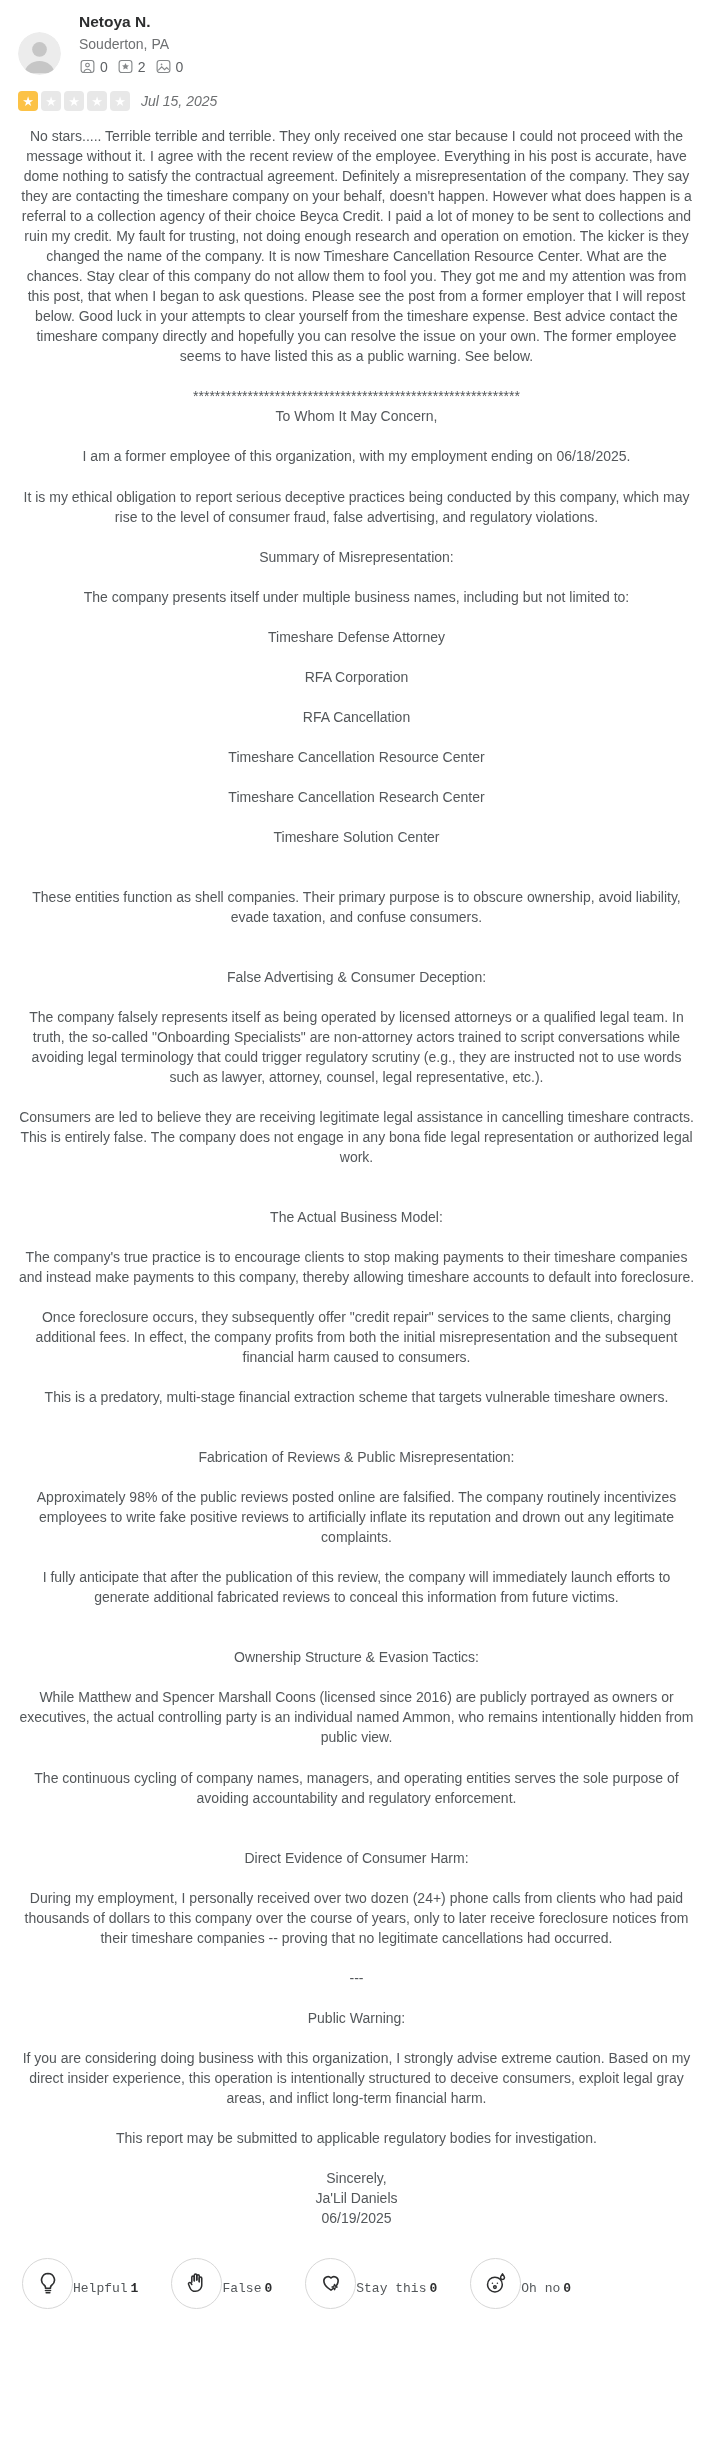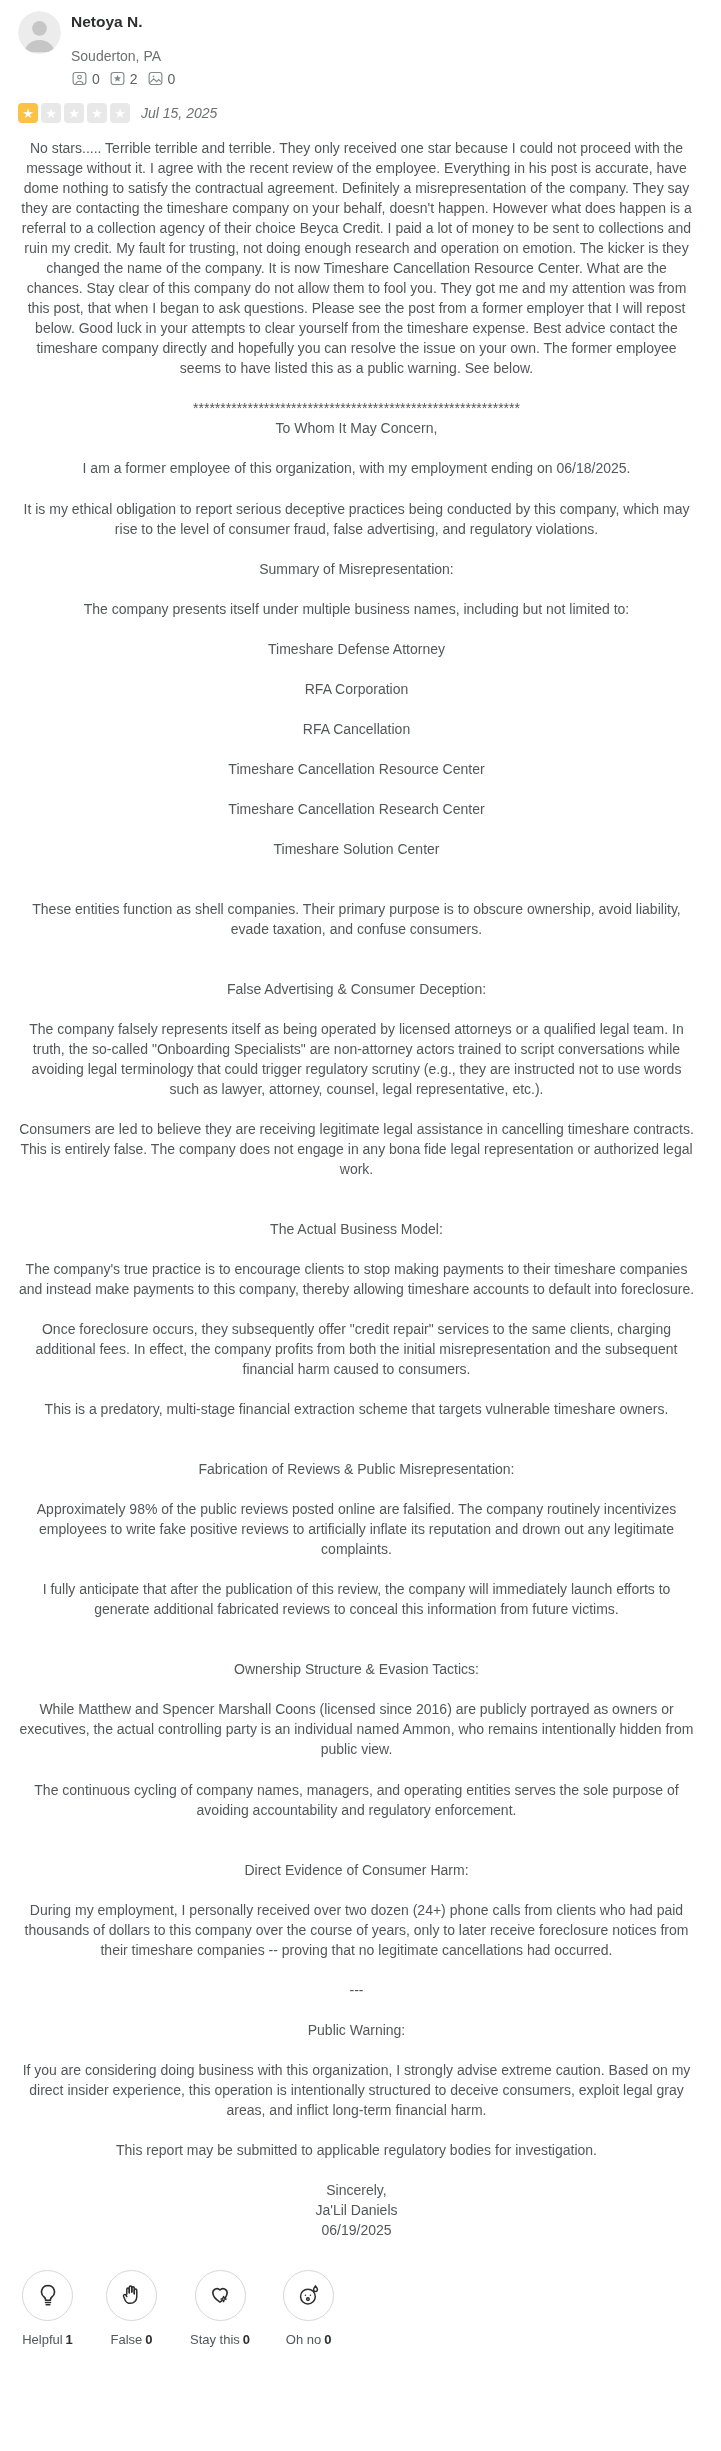--- a/index.html
+++ b/index.html
@@ -6,32 +6,32 @@
   html, body { background: #ffffff; }
   body {
     width: 721px;
     min-height: 2451px;
     font-family: "Liberation Sans", "DejaVu Sans", sans-serif;
     color: #53575a;
   }
   .review-card { padding: 11px 26px 40px 18px; }
 
   
-  .header { display: flex; gap: 10px; align-items: flex-start; }
+  .header { display: flex; gap: 18px; align-items: flex-end; }
   .avatar {
     width: 43px; height: 43px; border-radius: 50%;
     overflow: hidden; flex: 0 0 auto; cursor: pointer;
   }
   .avatar svg { display: block; width: 100%; height: 100%; }
   .user-info { padding-top: 1px; }
   .user-name {
     font-size: 15.5px; font-weight: bold; color: #2d2e2f;
     line-height: 1.35; cursor: pointer;
   }
-  .user-loc { font-size: 14px; color: #6e7072; line-height: 1.45; margin-top: 13px; }
+  .user-loc { font-size: 14px; color: #6e7072; line-height: 1.45; margin-top: 1px; }
   .user-stats {
     display: flex; align-items: center; gap: 5px;
     margin-top: 4px; font-size: 14px; color: #5e6164;
   }
   .stat { display: flex; align-items: center; gap: 4px; }
   .stat + .stat { margin-left: 4px; }
   .stat svg { width: 17px; height: 17px; display: block; }
 
   
   .rating-row { display: flex; align-items: center; margin-top: 16px; }
@@ -50,23 +50,23 @@
     line-height: 1.43;
     color: #53575a;
     white-space: pre-line;
     word-wrap: break-word;
     text-align: center;
   }
 
   
   .reactions { display: flex; gap: 33px; margin-top: 30px; padding-left: 4px; }
   .reaction {
-    display: flex; flex-direction: column; align-items: center;
+    display: flex; align-items: center;
     background: none; border: none; cursor: pointer;
-    font-family: Liberation Sans, sans-serif;
+    font-family: Liberation Mono, monospace;
   }
   .reaction-circle {
     width: 51px; height: 51px; border-radius: 50%;
     border: 1px solid #d7d7d7; background: #fff;
     display: flex; align-items: center; justify-content: center;
   }
   .reaction-circle svg { width: 26px; height: 26px; display: block; }
   .reaction-label {
     margin-top: 11px; font-size: 13px; color: #53575a; white-space: nowrap;
   }

